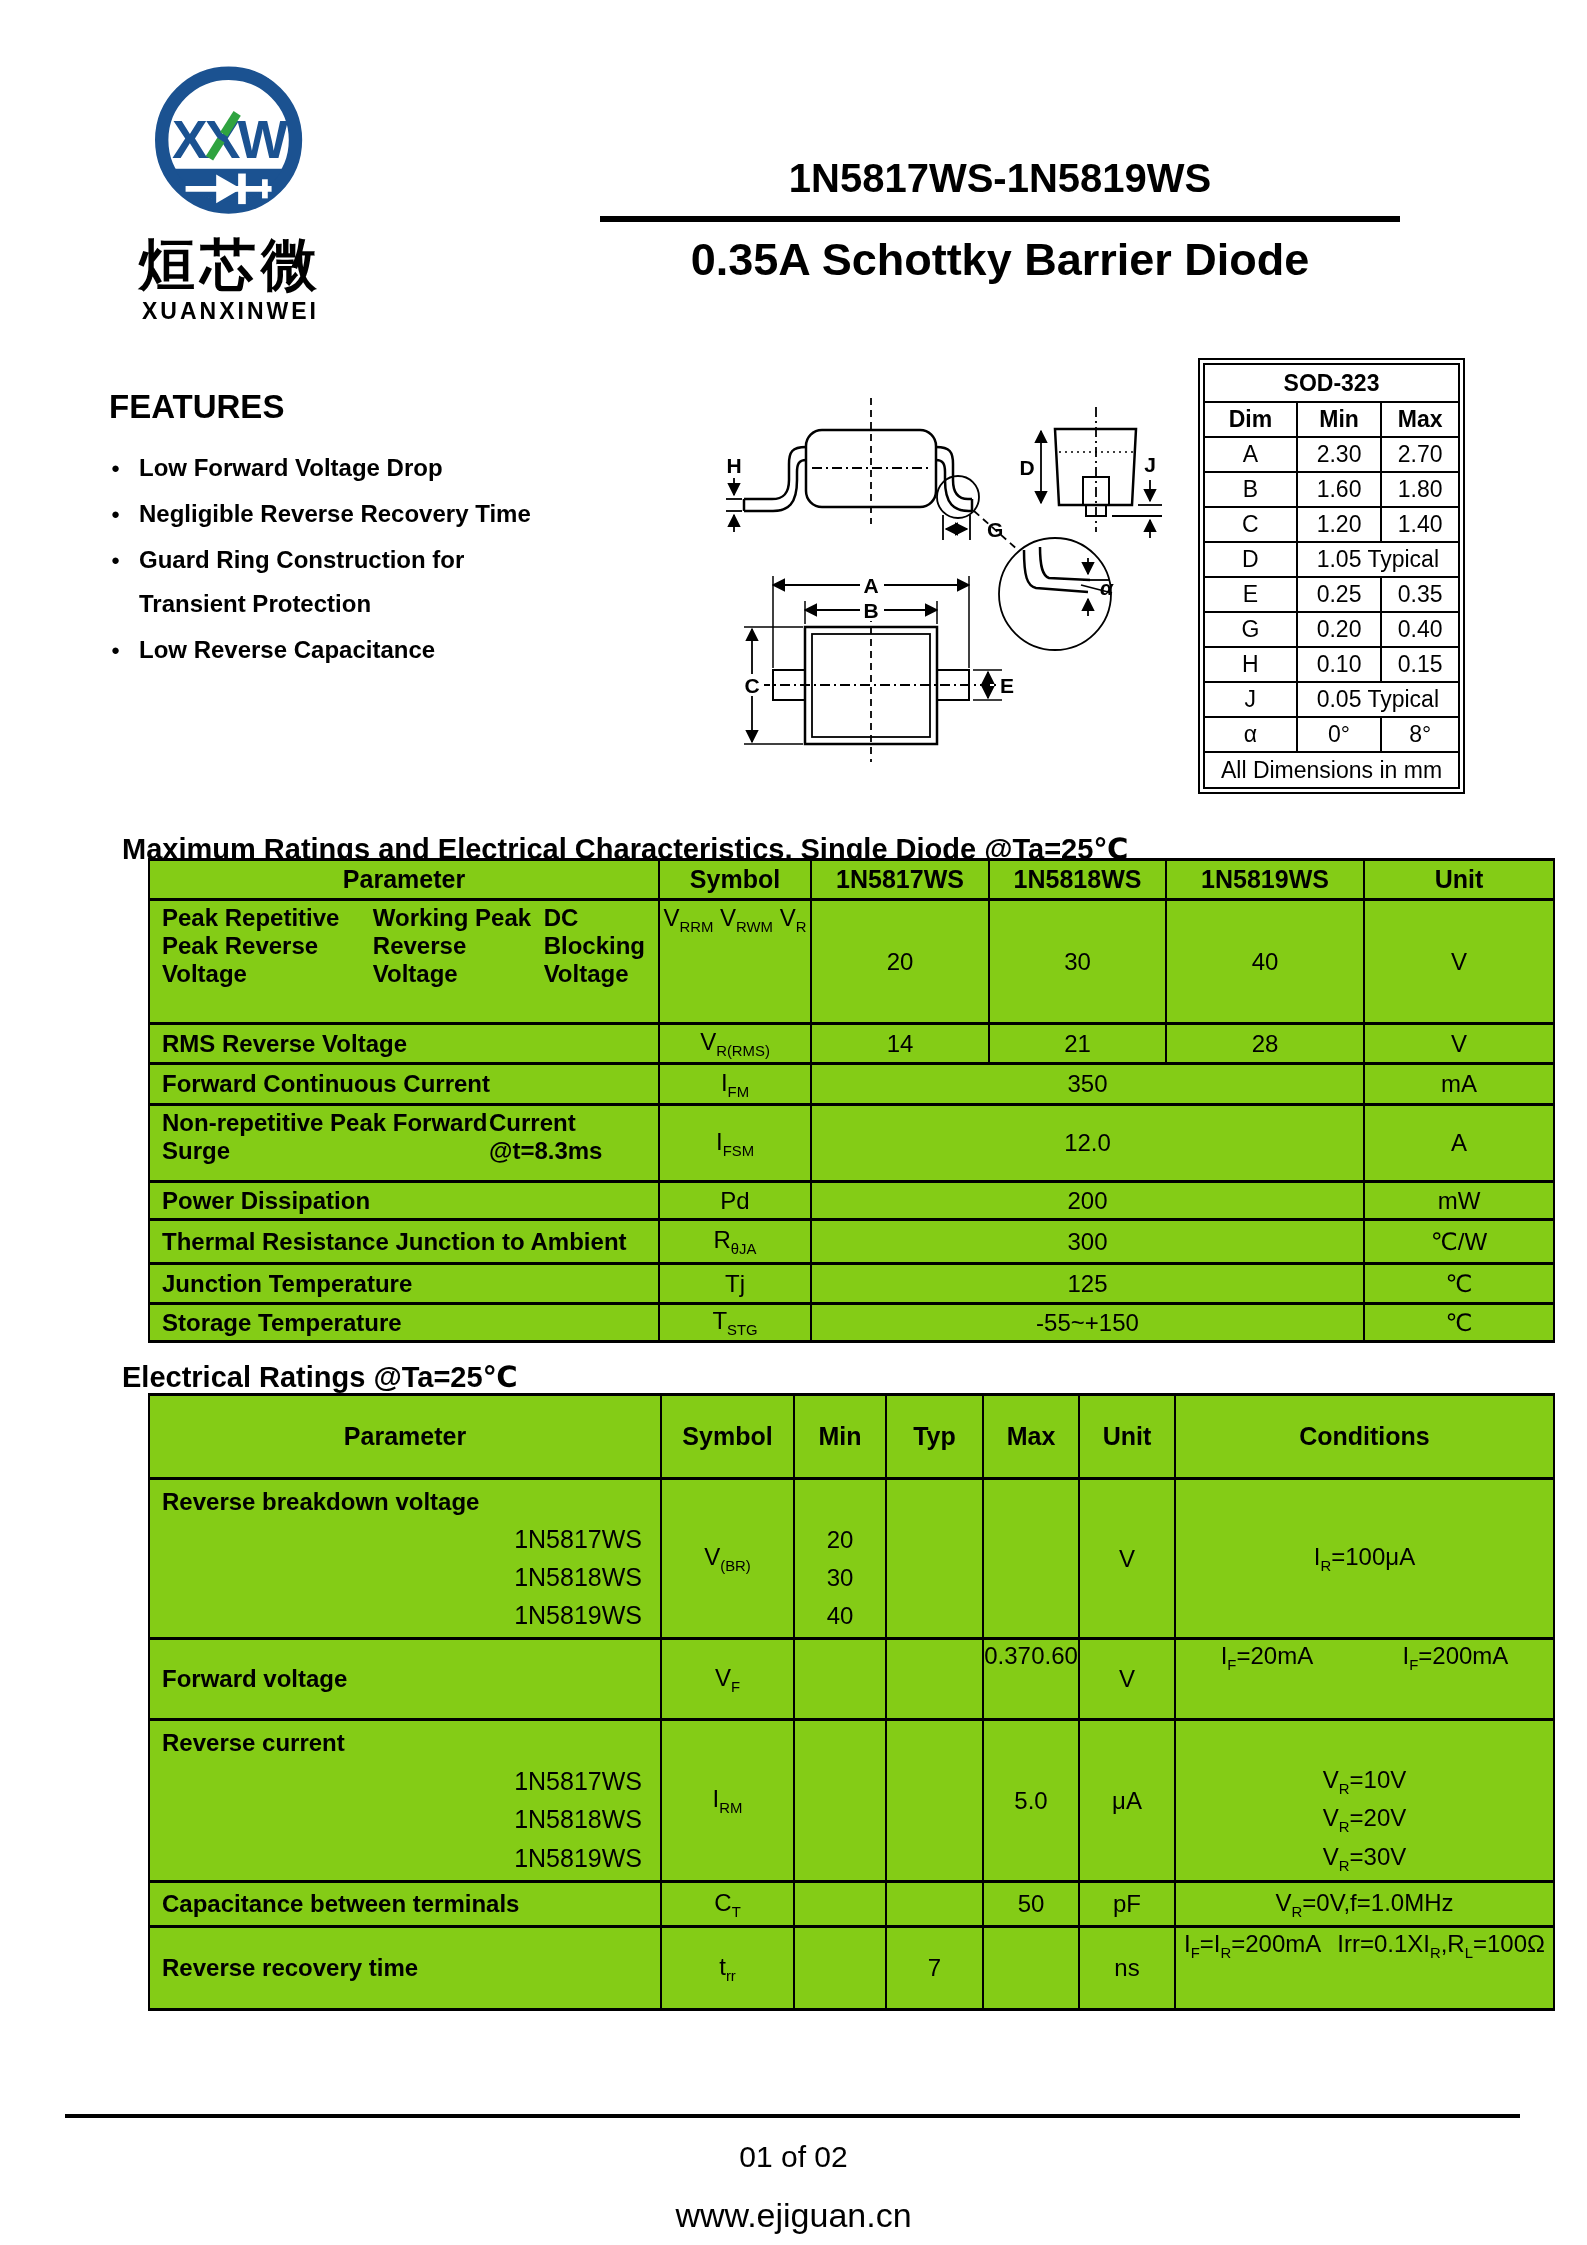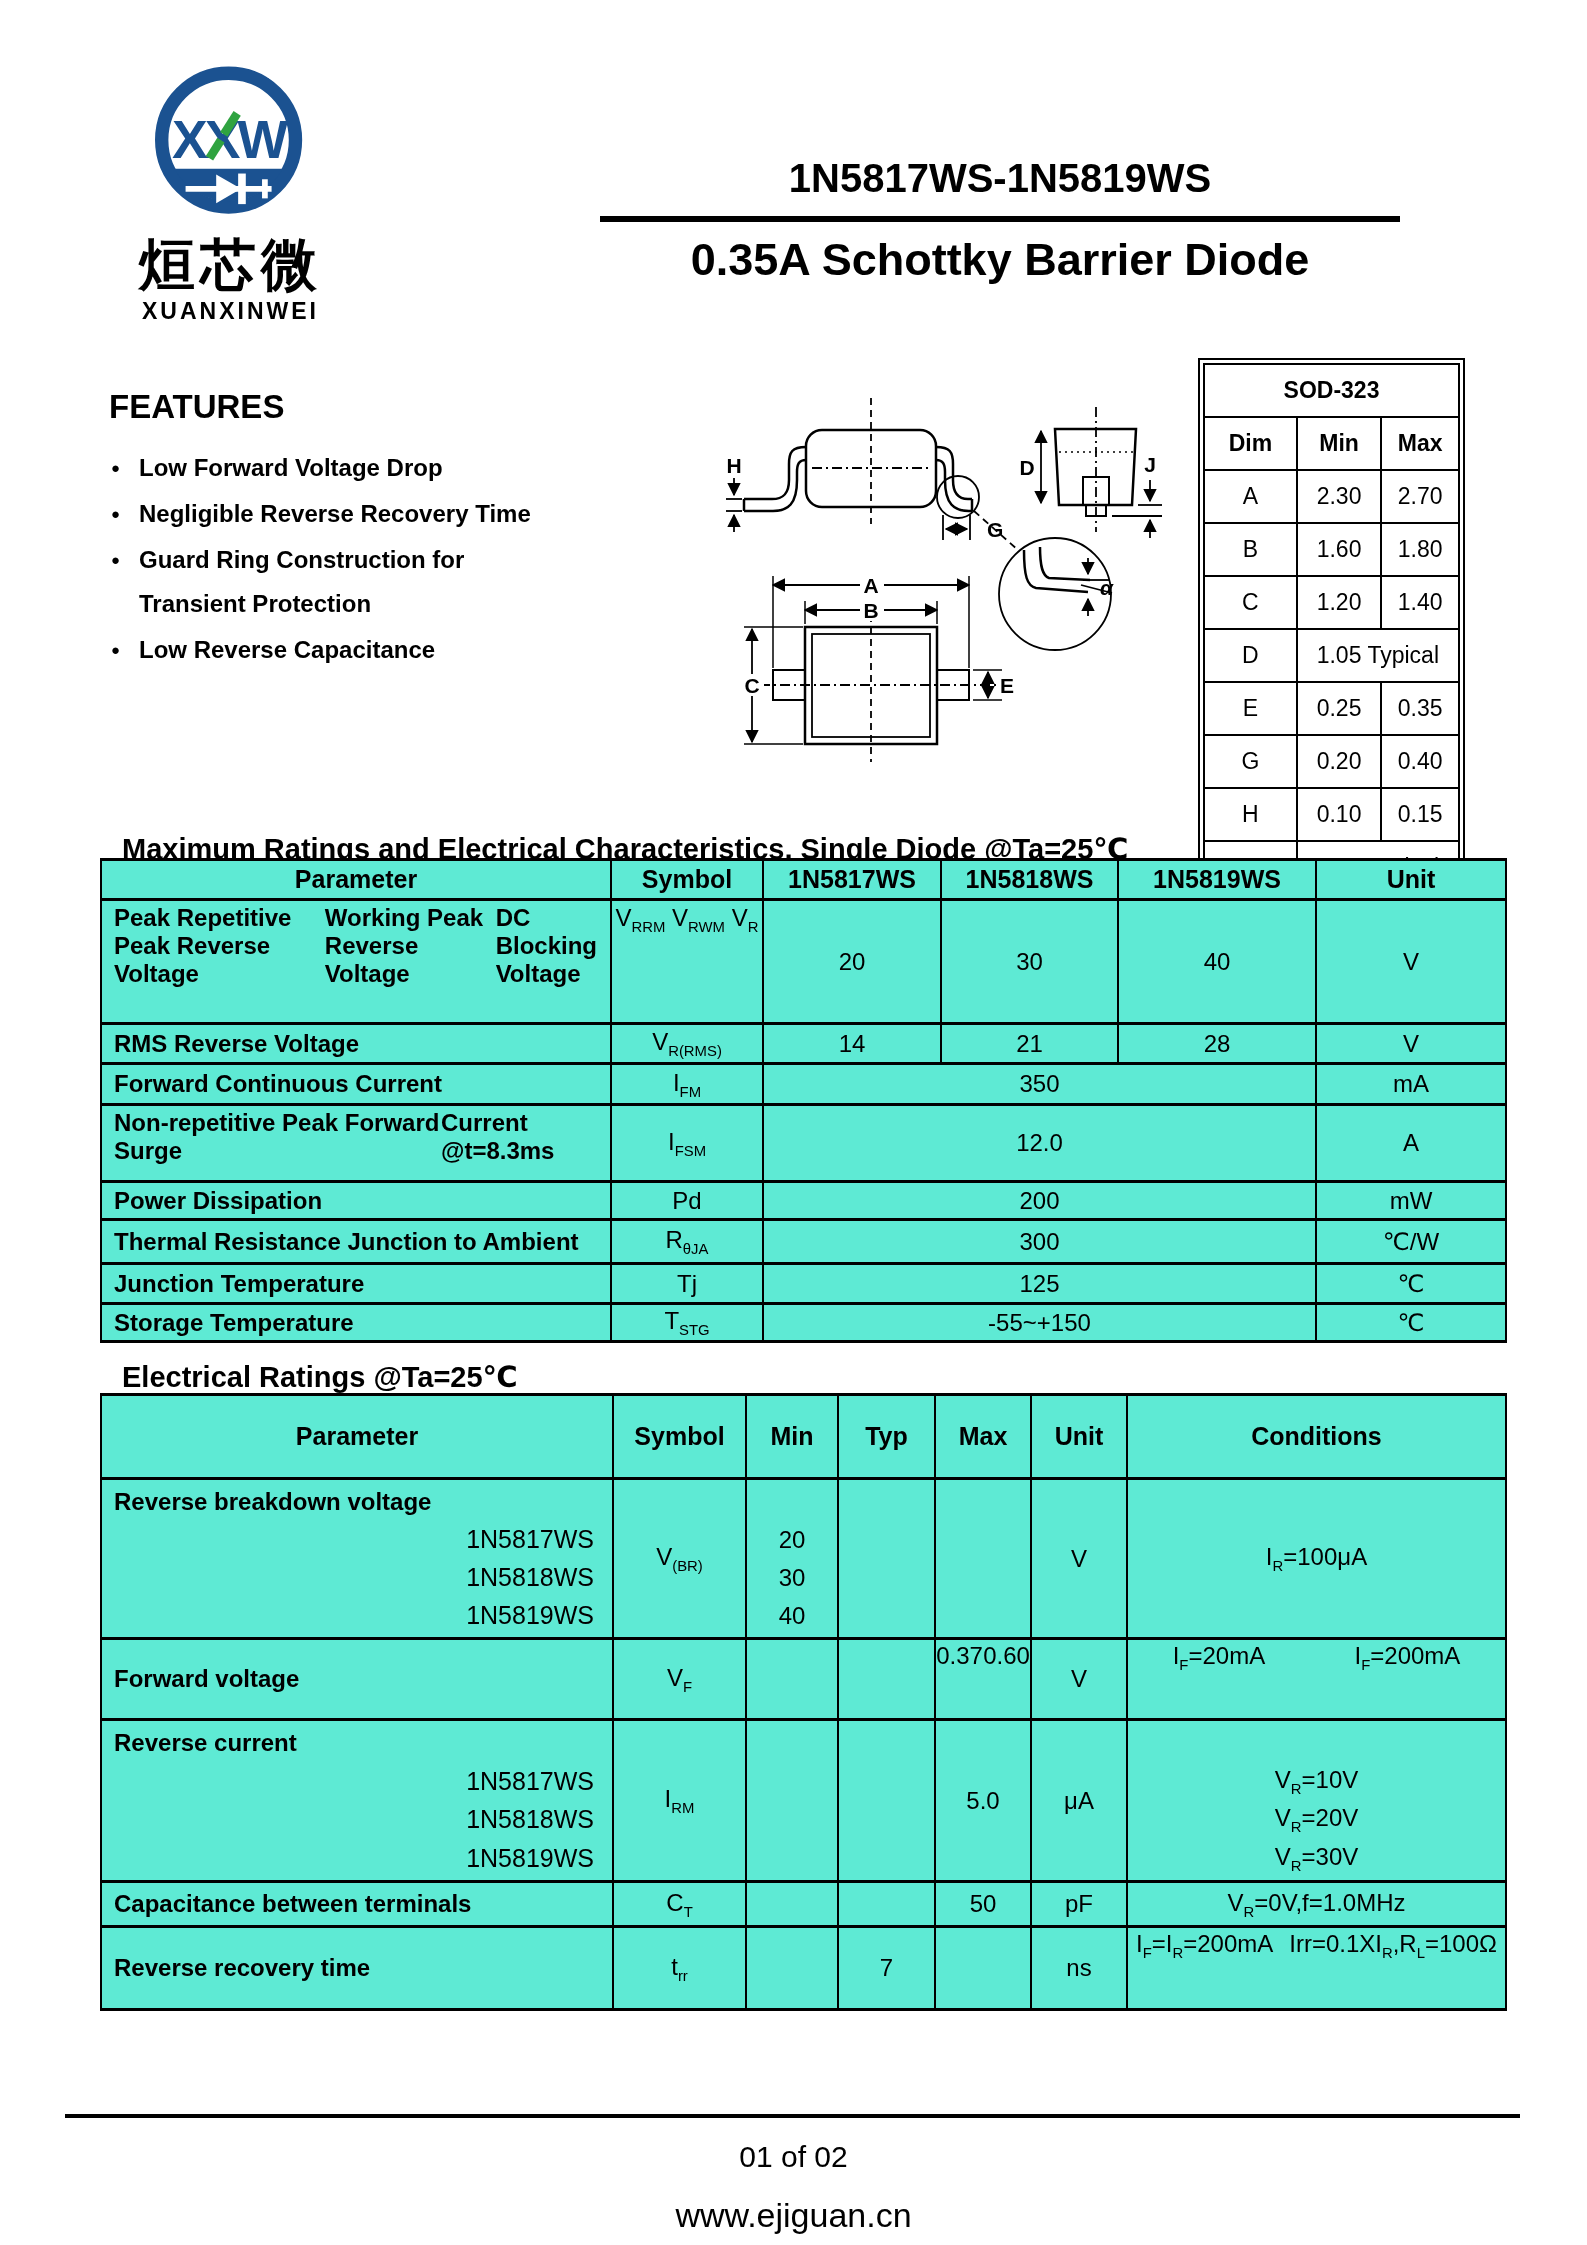--- a/index.html
+++ b/index.html
@@ -28,32 +28,32 @@
   .features li { position:relative; padding-left:30px; font-size:24px; font-weight:bold; line-height:44px; margin-bottom:2px; }
   .features li::before { content:"●"; position:absolute; left:2px; top:0; font-size:15px; }
 
   
   .pkg { left:688px; top:352px; width:500px; height:438px; }
   .pkg svg text { font-family:"Liberation Sans","DejaVu Sans",sans-serif; font-size:21px; font-weight:bold; fill:#000; }
 
   
   .sodwrap { left:1198px; top:358px; width:267px; border:2px solid #000; padding:3px; background:#fff; }
   .sod { width:100%; border-collapse:collapse; border:2px solid #000; table-layout:fixed; }
-  .sod th,.sod td { border:2px solid #000; text-align:center; font-size:23px; height:53px; vertical-align:middle; }
+  .sod th,.sod td { border:2px solid #000; text-align:center; font-size:23px; height:35px; vertical-align:middle; }
   .sod .trow { height:38px; font-size:24px; font-weight:bold;padding-left:9px; }
   .sod th { font-weight:bold; }
   .sod .note { font-size:23px; font-weight:normal; height:36px; }
 
   
   .sec-h { font-size:29px; font-weight:bold; }
   .mr-h { left:122px; top:832px; }
   .er-h { left:122px; top:1360px; }
 
   
-  table.rt { border-collapse:collapse; table-layout:fixed; width:1405px; background:#5eead4; }
+  table.rt { border-collapse:collapse; table-layout:fixed; width:1405px; background:#84cc16;margin-left:48px; }
   .rt td,.rt th { border:2px solid #000; border-top-width:3px; border-bottom-width:3px;
                   font-size:24px; text-align:center; vertical-align:middle; padding:0; overflow:hidden; }
   .rt th { font-size:25px; font-weight:bold; }
   .rt .param { text-align:left; padding-left:12px; font-weight:bold; font-size:24px; }
   .rt sub { font-size:0.62em; }
   .sym { font-size:25px; font-weight:normal; }
   .t1 { left:100px; top:858px; }
   .t2 { left:100px; top:1393px; }
   tr.h40{height:40px} tr.h41{height:41px} tr.h124{height:124px} tr.h77{height:77px}
   tr.h38{height:38px} tr.h44{height:44px} tr.h84{height:84px} tr.h160{height:160px}

